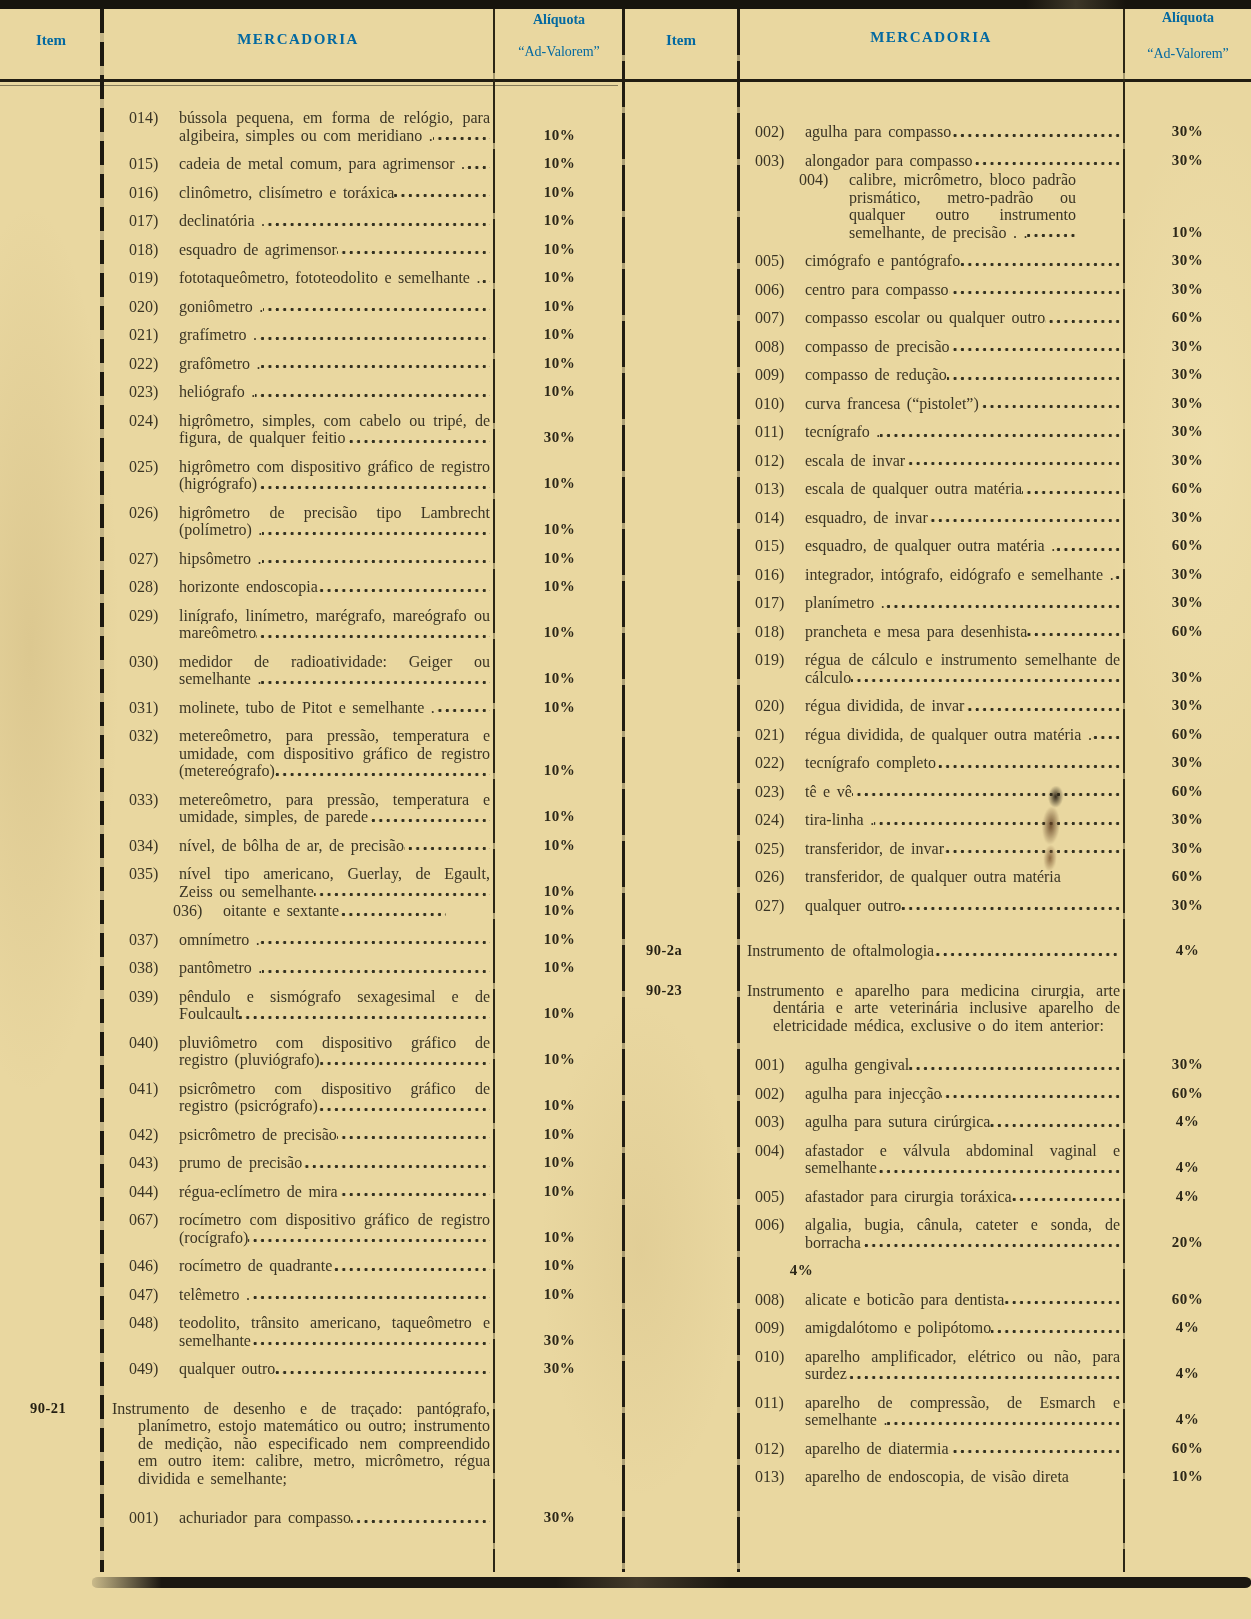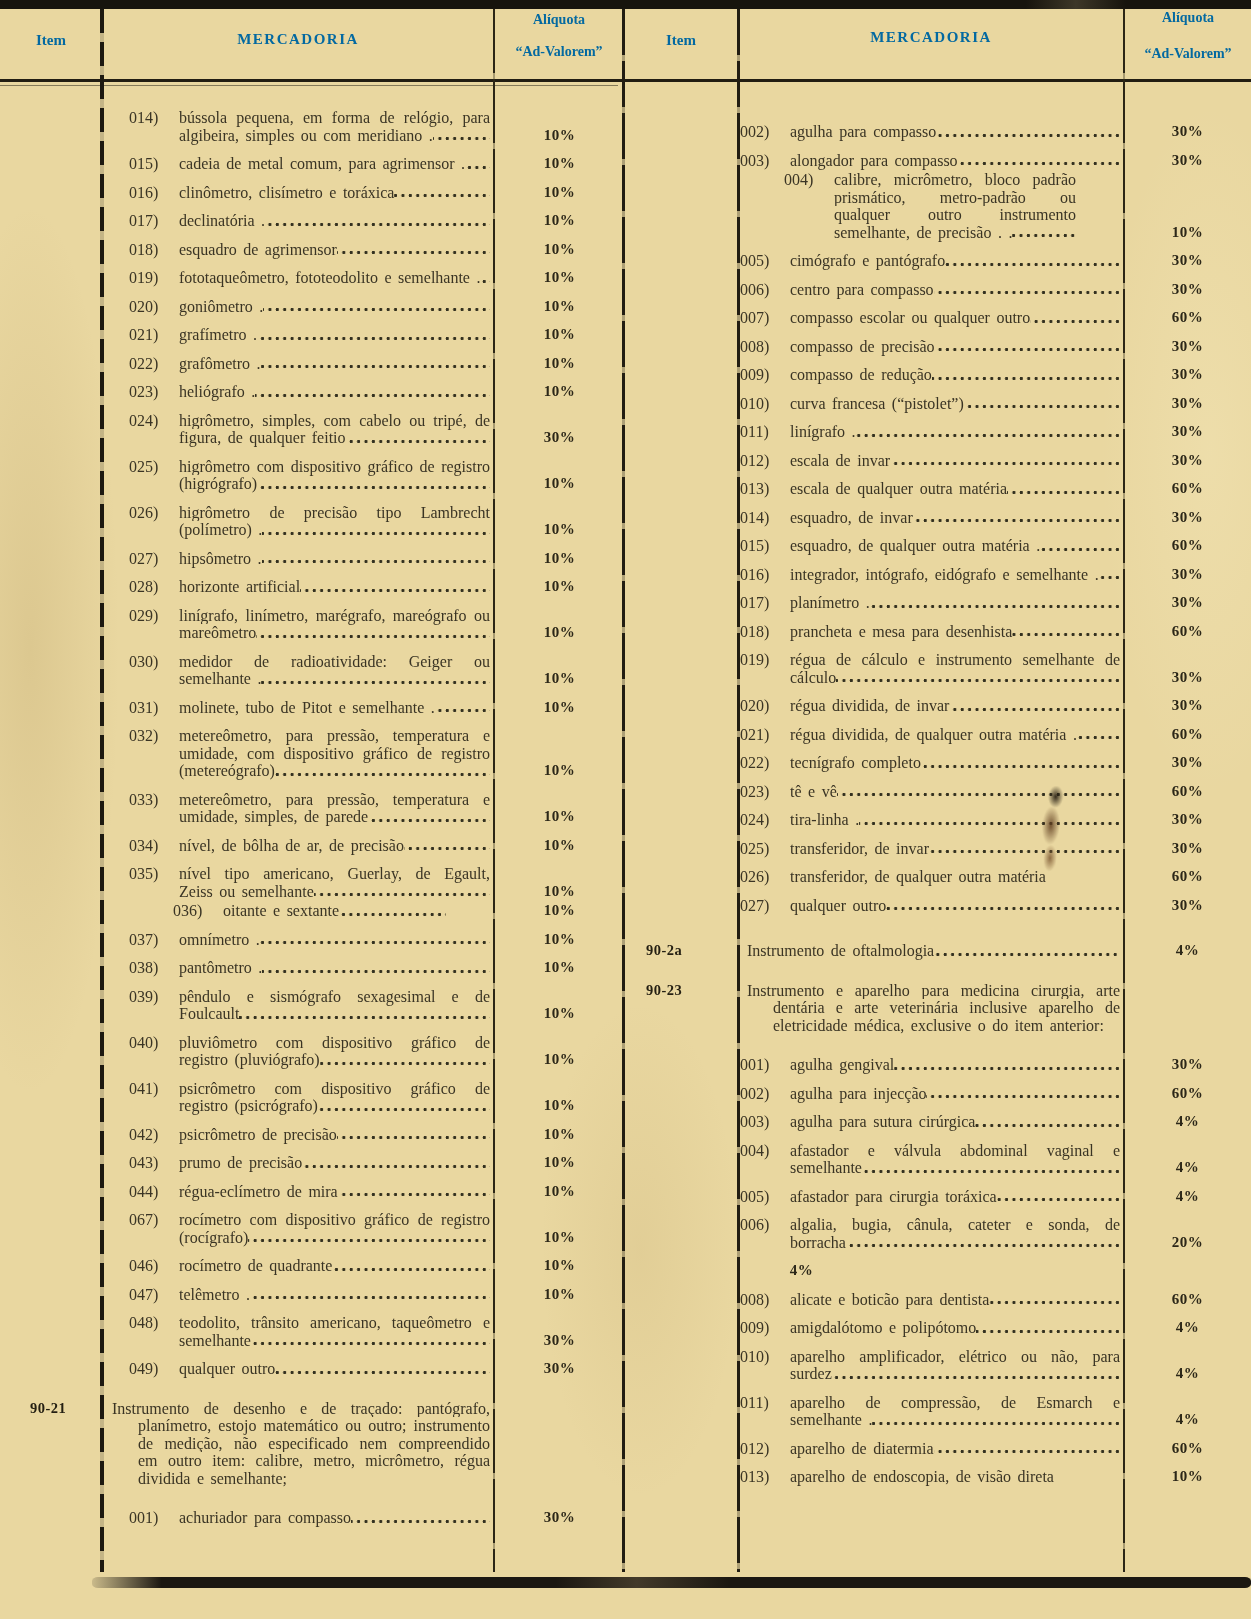--- a/index.html
+++ b/index.html
@@ -18,21 +18,21 @@
     background:linear-gradient(90deg,rgba(27,23,17,.15),#1b1711 6% 40%,#433a2a 47%,#1b1711 55% 93%,#1b1711);
     border-radius:6px/4px;}
   .ink-stain{position:absolute;left:1038px;top:786px;width:28px;height:88px;z-index:4;
     background:
       radial-gradient(ellipse 11px 16px at 55% 12%, rgba(35,27,16,.92), rgba(35,27,16,0) 70%),
       radial-gradient(ellipse 12px 26px at 45% 45%, rgba(96,62,32,.85), rgba(96,62,32,0) 75%),
       radial-gradient(ellipse 9px 18px at 50% 82%, rgba(120,82,44,.8), rgba(120,82,44,0) 75%);
     filter:blur(.4px);transform:rotate(4deg);}
   
   .hdr{position:absolute;z-index:2;font-weight:700;color:#0369a1;text-align:center;}
-  .hdr-sub{font-weight:700;}
+  .hdr-sub{font-weight:400;}
   
   .vrule{position:absolute;top:9px;bottom:47px;z-index:2;}
   .vrule.heavy{width:4px;background:repeating-linear-gradient(180deg,#1d1910 0 24px,rgba(29,25,16,.18) 24px 33px);}
   .vrule.med{width:3px;background:repeating-linear-gradient(180deg,#221d12 0 46px,rgba(34,29,18,.3) 46px 52px);}
   .vrule.thin{width:2px;background:repeating-linear-gradient(180deg,#2c2616 0 64px,rgba(44,38,22,.35) 64px 70px);}
   .hrule{position:absolute;left:0;top:79px;width:1251px;height:3px;background:#221d12;z-index:2;}
   .hrule-echo{position:absolute;left:0;top:85px;width:618px;height:1px;background:rgba(34,29,18,.5);z-index:2;}
   
   .col{position:absolute;top:88px;width:625px;z-index:1;}
   #col-left{left:0;padding-top:10px;}
@@ -40,21 +40,21 @@
   .row{display:flex;align-items:flex-end;margin-top:11px;}
   .row.tight{margin-top:2px;gap:44px;}
   .row.gap{margin-top:22px;}
   .row.gap2{margin-top:28px;}
   .icode{flex:0 0 104px;box-sizing:border-box;padding-left:30px;align-self:flex-start;
     font-weight:700;font-size:14.5px;line-height:17.5px;color:#241f12;letter-spacing:.5px;}
   #col-right .icode{flex:0 0 112px;padding-left:20px;}
   .entry{flex:1 1 auto;position:relative;--ll:50px;margin-left:25px;
     padding-left:50px;text-indent:-50px;text-align:justify;
     font-size:16px;line-height:17.5px;word-spacing:2.5px;padding-right:4px;box-sizing:border-box;}
-  #col-right .entry{margin-left:2px;}
+  #col-right .entry{margin-left:17px;}
   .section .entry{--ll:26px;margin-left:8px;padding-left:26px;text-indent:-26px;}
   #col-right .section .entry{margin-left:9px;}
   .entry::after{content:"";position:absolute;left:var(--ll);right:4px;bottom:3px;height:5px;z-index:-1;
     background-image:radial-gradient(circle at 2.2px 2.5px,#33301f 1.35px,rgba(51,48,31,0) 1.9px);
     background-size:7.4px 5px;background-repeat:repeat-x;}
   .noleader .entry::after{display:none;}
   .num{display:inline-block;width:50px;text-indent:0;}
   .txt,.num{background-color:#e9d7a0;}
   .rate{flex:0 0 131px;text-align:center;font-weight:700;font-size:15px;line-height:17.5px;
     color:#2c2718;letter-spacing:.5px;}
@@ -154,21 +154,21 @@
       <div class="entry"><span class="num">026)</span><span class="txt">higrômetro de precisão tipo Lambrecht (polímetro) .</span></div>
       <span class="rate">10%</span>
     </div>
     <div class="row">
       <span class="icode"></span>
       <div class="entry"><span class="num">027)</span><span class="txt">hipsômetro .</span></div>
       <span class="rate">10%</span>
     </div>
     <div class="row">
       <span class="icode"></span>
-      <div class="entry"><span class="num">028)</span><span class="txt">horizonte artificial</span></div>
+      <div class="entry"><span class="num">028)</span><span class="txt">horizonte endoscopia</span></div>
       <span class="rate">10%</span>
     </div>
     <div class="row">
       <span class="icode"></span>
       <div class="entry"><span class="num">029)</span><span class="txt">linígrafo, linímetro, marégrafo, mareógrafo ou mareômetro</span></div>
       <span class="rate">10%</span>
     </div>
     <div class="row">
       <span class="icode"></span>
       <div class="entry"><span class="num">030)</span><span class="txt">medidor de radioatividade: Geiger ou semelhante .</span></div>
@@ -321,21 +321,21 @@
       <div class="entry"><span class="num">009)</span><span class="txt">compasso de redução</span></div>
       <span class="rate">30%</span>
     </div>
     <div class="row">
       <span class="icode"></span>
       <div class="entry"><span class="num">010)</span><span class="txt">curva francesa (“pistolet”)</span></div>
       <span class="rate">30%</span>
     </div>
     <div class="row">
       <span class="icode"></span>
-      <div class="entry"><span class="num">011)</span><span class="txt">linígrafo .</span></div>
+      <div class="entry"><span class="num">011)</span><span class="txt">tecnígrafo .</span></div>
       <span class="rate">30%</span>
     </div>
     <div class="row">
       <span class="icode"></span>
       <div class="entry"><span class="num">012)</span><span class="txt">escala de invar</span></div>
       <span class="rate">30%</span>
     </div>
     <div class="row">
       <span class="icode"></span>
       <div class="entry"><span class="num">013)</span><span class="txt">escala de qualquer outra matéria</span></div>

